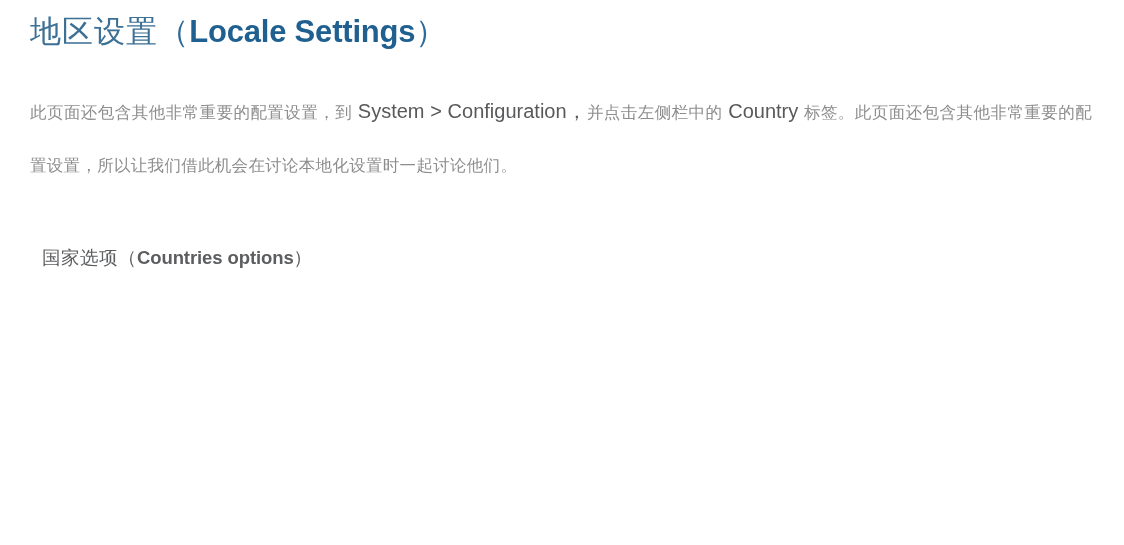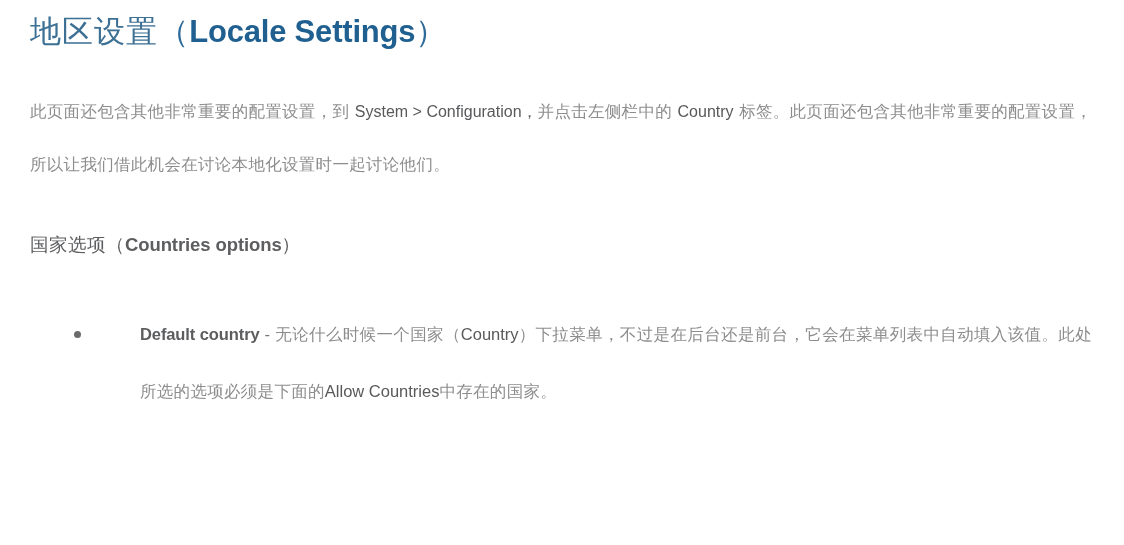--- a/index.html
+++ b/index.html
@@ -62,35 +62,35 @@
     font-family: "DejaVu Serif", "Liberation Serif", serif;
     letter-spacing: 0.3px;
     max-width: 1062px;
     text-align: justify;
     text-justify: inter-ideograph;
   }
   .para .lat {
     font-family: "Liberation Sans", "DejaVu Sans", sans-serif;
     color: #58595b;
     letter-spacing: 0;
-    font-size: 16px;
+    font-size: 20px;
   }
   .u-red {
     position: relative;
     display: inline;
     background-image: linear-gradient(#e8413f, #e8413f);
     background-repeat: no-repeat;
     background-size: 100% 2.5px;
     background-position: 0 1.28em;
     padding-bottom: 2px;
   }
 
   
   .sub-head {
-    margin: 0;
+    margin: 12px;
     padding-top: 40px;
     font-size: 18.5px;
     line-height: 28px;
     color: #5d5e60;
     font-family: "DejaVu Serif", "Liberation Serif", serif;
     font-weight: 500;
     letter-spacing: 0.5px;
     white-space: nowrap;
   }
   .sub-head .en {
@@ -168,18 +168,15 @@
 
   <p class="para">
     <span>此页面还包含其他非常重要的配置设置，到 </span><span class="lat u-red">System &gt; Configuration，</span><span>并点击左侧栏中的 </span><span class="lat">Country</span><span> 标签。此页面还包含其他非常重要的配置设置，所以让我们借此机会在讨论本地化设置时一起讨论他们。</span>
   </p>
 
   <h2 class="sub-head">
     <span>国家选项</span><span class="paren">（</span><span class="en">Countries options</span><span class="paren">）</span>
   </h2>
 
   <ul class="bullets">
-    <li class="bullet">
-      <span class="marker"></span><span class="term u-red">Default country</span><span class="dash">&nbsp;</span><span class="dash">-</span><span class="dash">&nbsp;</span><span>无论什么时候一个国家（</span><span class="lat">Country</span><span>）下拉菜单，不过是在后台还是前台，它会在菜单列表中自动填入该值。此处所选的选项必须是下面的</span><span class="lat">Allow Countries</span><span>中存在的国家。</span>
-    </li>
   </ul>
 
 </div>
 
 </body></html>

